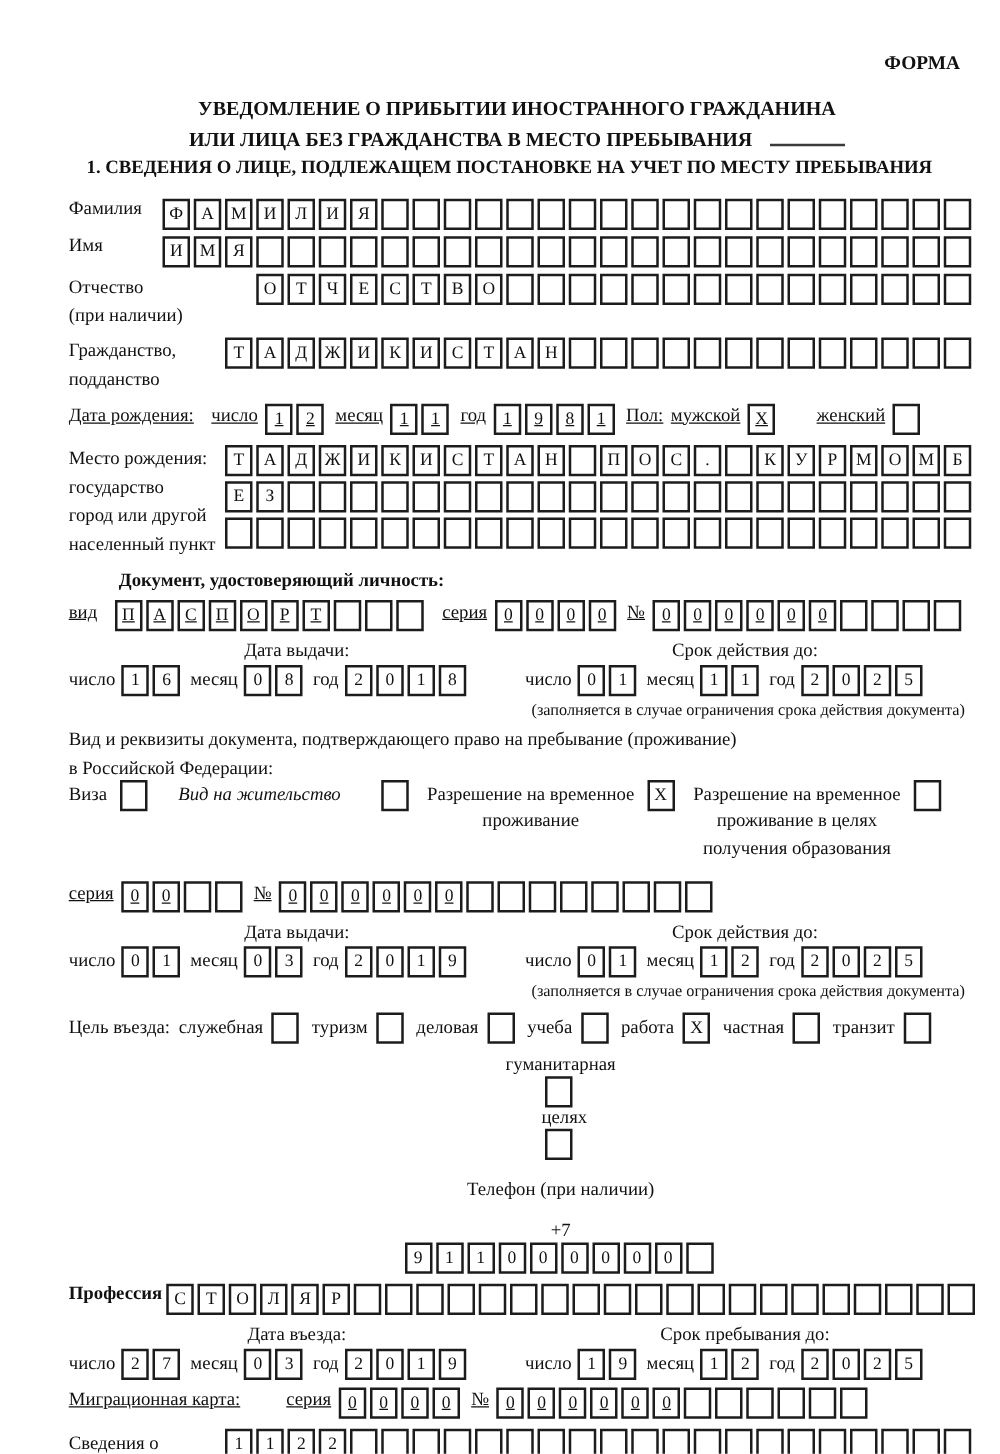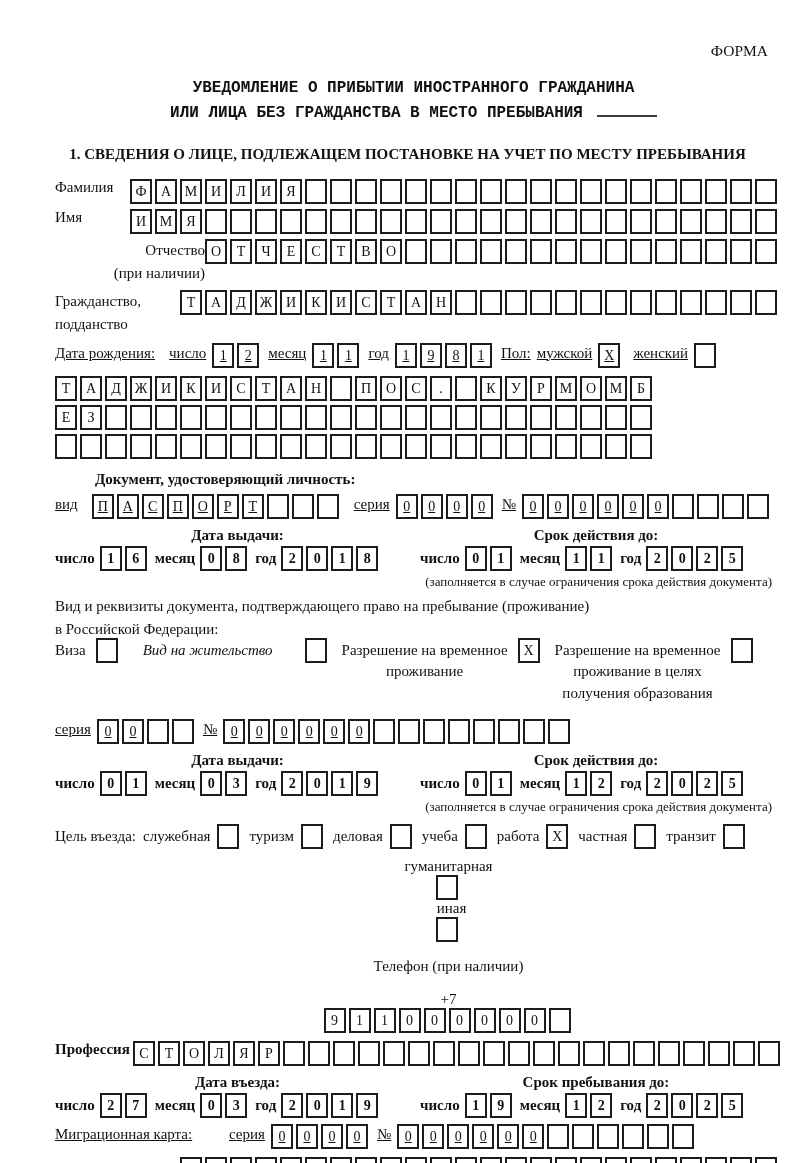--- a/index.html
+++ b/index.html
@@ -4,45 +4,45 @@
 <style>
   html,body{margin:0;padding:0;background:#fff;}
   body{
     width:800px;height:1163px;box-sizing:border-box;
     padding:26px 28px 16px 55px;overflow:hidden;
     font-family:"Liberation Serif","DejaVu Serif",serif;
     color:#111;font-size:15px;
   }
   .appendix{margin-left:565px;line-height:1.32;font-size:14.5px;}
   .appendix .rev{margin-top:5px;}
-  .form-word{text-align:right;font-weight:normal;margin-top:16px;font-size:15.5px;padding-right:4px;}
-  .title{text-align:center;font-weight:bold;font-size:16px;margin-top:16px;line-height:1.55;font-family:Liberation Mono, monospace;}
+  .form-word{text-align:right;font-weight:bold;margin-top:16px;font-size:15.5px;padding-right:4px;}
+  .title{text-align:center;font-weight:bold;font-size:16px;margin-top:16px;line-height:1.55;}
   .blank-line{display:inline-block;width:60px;border-bottom:2.5px solid #3a3a3a;height:12px;margin-left:14px;}
-  .sec-head{font-weight:bold;font-size:15px;margin-top:20px;margin-left:-12px;text-align:center;}
+  .sec-head{font-weight:bold;font-size:15px;margin-left:-12px;text-align:center;}
 
   .cell{
     display:inline-block;width:18px;height:21px;border:2px solid #1c1c1c;
     margin-right:3px;text-align:center;font-size:14px;line-height:21px;
     background:#fff;flex:0 0 auto;
   }
   .cells{display:inline-flex;flex-wrap:nowrap;}
   .row{display:flex;align-items:flex-start;margin-top:5px;}
   .lbl{flex:0 0 auto;}
   .w75{width:75px;flex:0 0 75px;}
   .w125{width:125px;flex:0 0 125px;}
-  .w150{width:150px;flex:0 0 150px;text-align:right;}
+  .w150{width:150px;flex:0 0 150px;}
   .stack{line-height:1.55;}
   .mt8{margin-top:8px;}
   .inline-row{display:flex;align-items:flex-start;column-gap:6px;margin-top:6px;text-decoration:underline;}
   .inline-row .txt{padding-top:2px;}
 
   .bp-rows .cells{margin-bottom:4px;display:flex;}
   .doc-head{font-weight:bold;margin-top:8px;margin-left:40px;}
 
-  .dates-row{display:flex;margin-top:8px;font-weight:bold;}
+  .dates-row{display:flex;margin-top:8px;}
   .dates-col{display:flex;flex-direction:column;}
   .dates-col.left{width:365px;flex:0 0 365px;}
   .dates-col.rgt{flex:1;}
   .date-head{text-align:center;margin-bottom:2px;}
   .date-fields{display:flex;align-items:center;column-gap:5px;}
   .note{font-size:13px;margin-top:3px;}
   .note.right{text-align:right;padding-right:0;}
 
   .permit-row{display:flex;align-items:flex-start;column-gap:12px;margin-top:0;}
   .permit-group{display:flex;align-items:flex-start;column-gap:10px;}
@@ -217,27 +217,33 @@
         <span class="cell">1</span>
         <span class="cell">9</span>
         <span class="cell">8</span>
         <span class="cell">1</span>
       </span>
     <span class="txt">Пол:</span>
     <span class="txt">мужской</span>
     <span class="cells">
         <span class="cell">X</span>
       </span>
-    <span class="txt" style="margin-left:4px;text-align:right;">женский</span>
+    <span class="txt" style="margin-left:24px;text-align:right;">женский</span>
     <span class="cells">
         <span class="cell"></span>
       </span>
   </div>
 
   <div class="row mt8">
+    <span class="lbl w125 stack">
+      <div>Место рождения:</div>
+      <div>государство</div>
+      <div>город или другой</div>
+      <div>населенный пункт</div>
+    </span>
     <span class="bp-rows">
       <span class="cells">
           <span class="cell">Т</span>
           <span class="cell">А</span>
           <span class="cell">Д</span>
           <span class="cell">Ж</span>
           <span class="cell">И</span>
           <span class="cell">К</span>
           <span class="cell">И</span>
           <span class="cell">С</span>
@@ -540,21 +546,21 @@
     <span class="cells">
         <span class="cell"></span>
       </span>
   </div>
 
   <div class="purpose-row indent125">
     <span>гуманитарная</span>
     <span class="cells">
         <span class="cell"></span>
       </span>
-    <span style="margin-left:6px;">иная</span>
+    <span style="margin-left:6px;">целях</span>
     <span class="cells">
         <span class="cell"></span>
       </span>
     <span class="gap-lg"></span>
     <span>Телефон (при наличии)</span>
     <span class="gap-lg"></span>
     <span>+7</span>
     <span class="cells">
         <span class="cell">9</span>
         <span class="cell">1</span>

